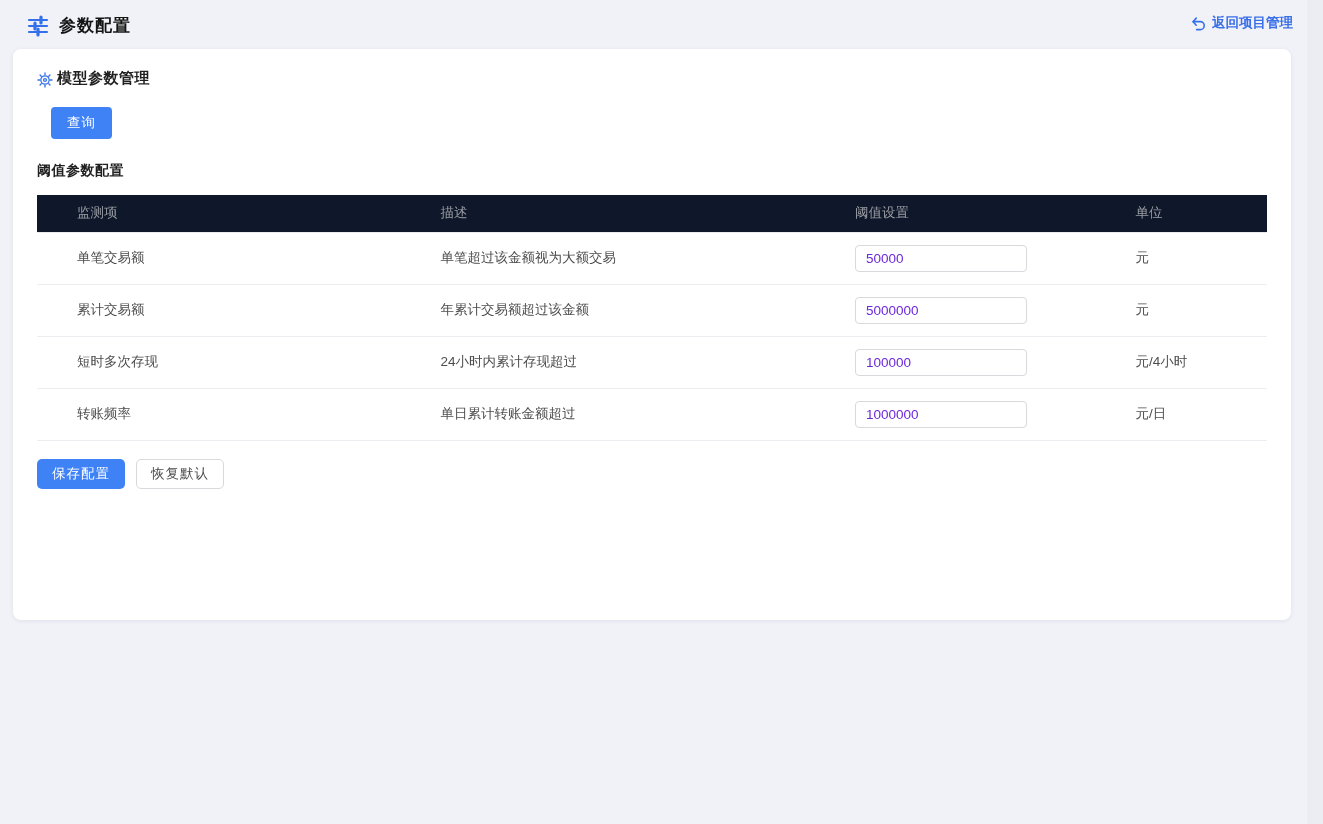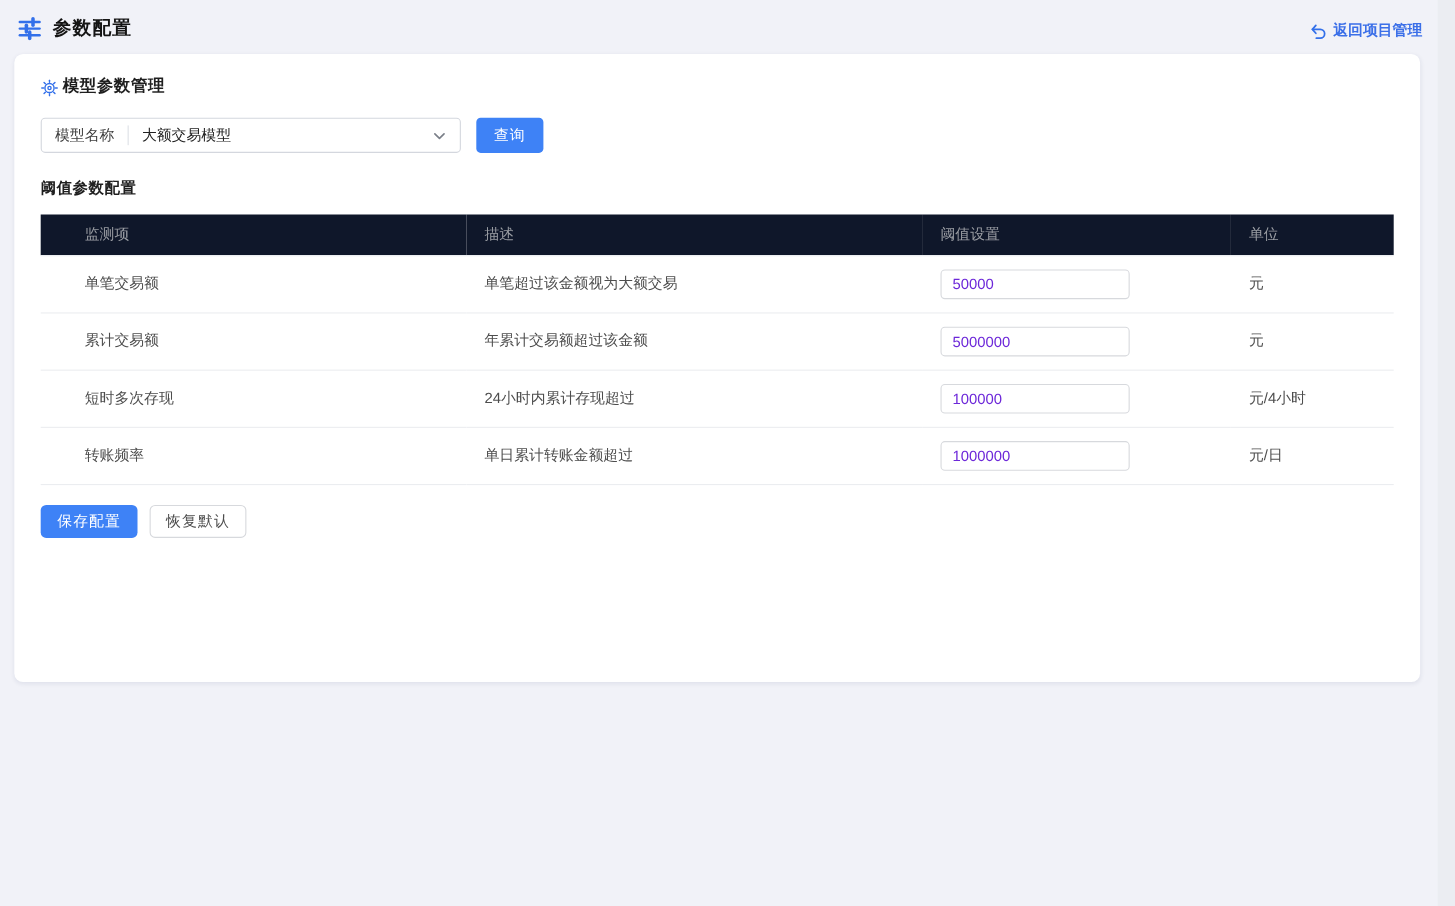--- a/index.html
+++ b/index.html
@@ -5,22 +5,23 @@
   * { margin: 0; padding: 0; box-sizing: border-box; }
   html, body {
     width: 1323px; height: 824px;
     font-family: "Liberation Sans", sans-serif;
     background: #f1f2f8;
     overflow: hidden;
     position: relative;
   }
   
   .topbar {
-    display: flex; align-items: flex-end; justify-content: space-between;
+    display: flex; align-items: flex-start; justify-content: space-between;
     padding: 14px 30px 12px 16px;
+    margin-left: 11px;
   }
   .topbar-left { display: flex; align-items: center; gap: 10px; }
   .page-title { font-size: 17px; font-weight: bold; color: #141414; letter-spacing: 1px; }
   .back-link {
     display: flex; align-items: center; gap: 6px;
     color: #3b6fe8; font-size: 13.5px; font-weight: 600; cursor: pointer;
   }
   .icon-blue { color: #3370ea; display: inline-flex; }
   
   .card {
@@ -133,30 +134,20 @@
         <line x1="3.8" y1="3.8" x2="5.3" y2="5.3"></line>
         <line x1="14.7" y1="14.7" x2="16.2" y2="16.2"></line>
         <line x1="3.8" y1="16.2" x2="5.3" y2="14.7"></line>
         <line x1="14.7" y1="5.3" x2="16.2" y2="3.8"></line>
       </svg>
     </span>
     <span class="section-title">模型参数管理</span>
   </div>
 
   <div class="query-row">
-    <div class="select-group">
-      <span class="select-label">模型名称</span>
-      <span class="select-divider"></span>
-      <span class="select-value">大额交易模型</span>
-      <span class="select-caret">
-        <svg width="13" height="13" viewBox="0 0 14 14" fill="none" stroke="currentColor" stroke-width="1.6" stroke-linecap="round" stroke-linejoin="round">
-          <polyline points="2.5,5 7,9.5 11.5,5"></polyline>
-        </svg>
-      </span>
-    </div>
     <button class="btn-primary">查询</button>
   </div>
 
   <div class="table-title">阈值参数配置</div>
 
   <table>
     <colgroup>
         <col class="c1">
         <col class="c2">
         <col class="c3">

